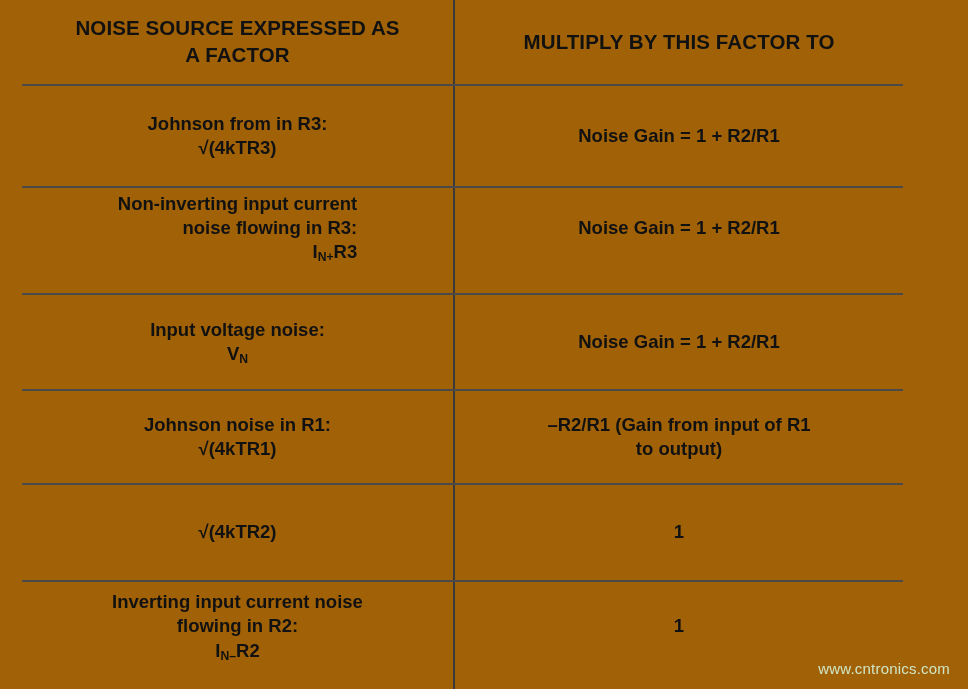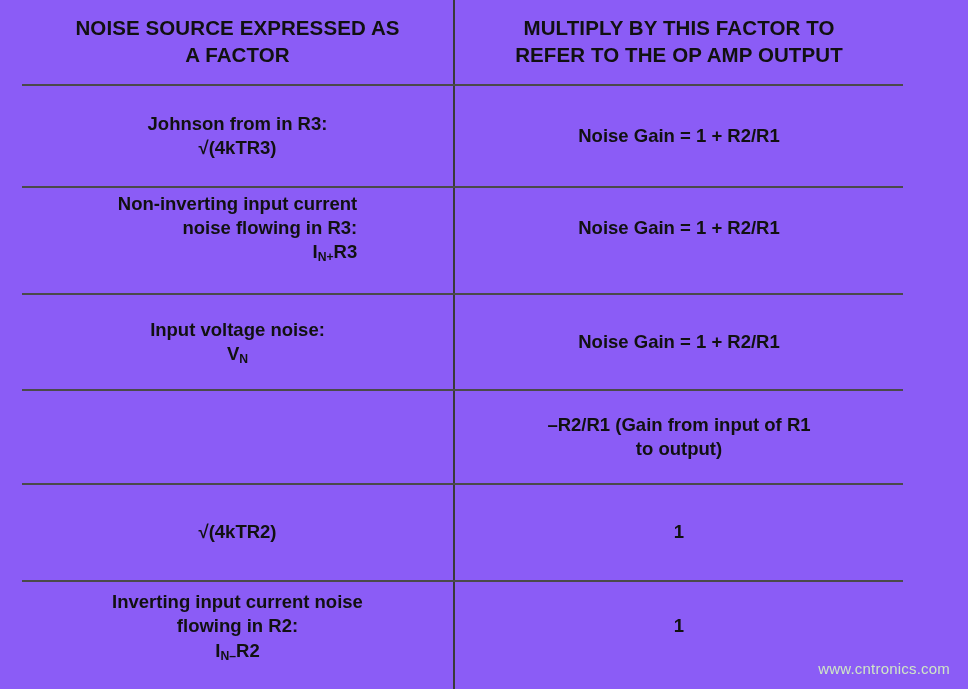--- a/index.html
+++ b/index.html
@@ -8,21 +8,21 @@
     background: #ffffff;
   }
   body {
     font-family: "Liberation Sans", sans-serif;
     color: #1a1a1a;
   }
   .page {
     position: relative;
     width: 968px;
     height: 689px;
-    background: #8b5cf6;
+    background: #a16207;
     overflow: hidden;
   }
 
   
   .vline {
     position: absolute;
     left: 453px;
     top: 0;
     width: 2px;
     height: 689px;
@@ -111,21 +111,20 @@
 
   <div class="cell cell-left r-head">
     <div class="head-text">
       <span class="line2">NOISE SOURCE EXPRESSED AS</span>
       <span class="line2">A FACTOR</span>
     </div>
   </div>
   <div class="cell cell-right r-head">
     <div class="head-text">
       <span class="line2">MULTIPLY BY THIS FACTOR TO</span>
-      <span class="line2">REFER TO THE OP AMP OUTPUT</span>
     </div>
   </div>
 
   <div class="cell cell-left r-1">
     <div class="body-text">
       <span class="line2">Johnson from in R3:</span>
       <span class="line2">√(4kTR3)</span>
     </div>
   </div>
   <div class="cell cell-right r-1">
@@ -152,20 +151,26 @@
       <span class="line2">Input voltage noise:</span>
       <span class="line2"><span>V</span><sub>N</sub></span>
     </div>
   </div>
   <div class="cell cell-right r-3">
     <div class="body-text">
       <span class="line2">Noise Gain = 1 + R2/R1</span>
     </div>
   </div>
 
+  <div class="cell cell-left r-4">
+    <div class="body-text">
+      <span class="line2">Johnson noise in R1:</span>
+      <span class="line2">√(4kTR1)</span>
+    </div>
+  </div>
   <div class="cell cell-right r-4">
     <div class="body-text">
       <span class="line2">–R2/R1 (Gain from input of R1</span>
       <span class="line2">to output)</span>
     </div>
   </div>
 
   <div class="cell cell-left r-5">
     <div class="body-text">
       <span class="line2">√(4kTR2)</span>

